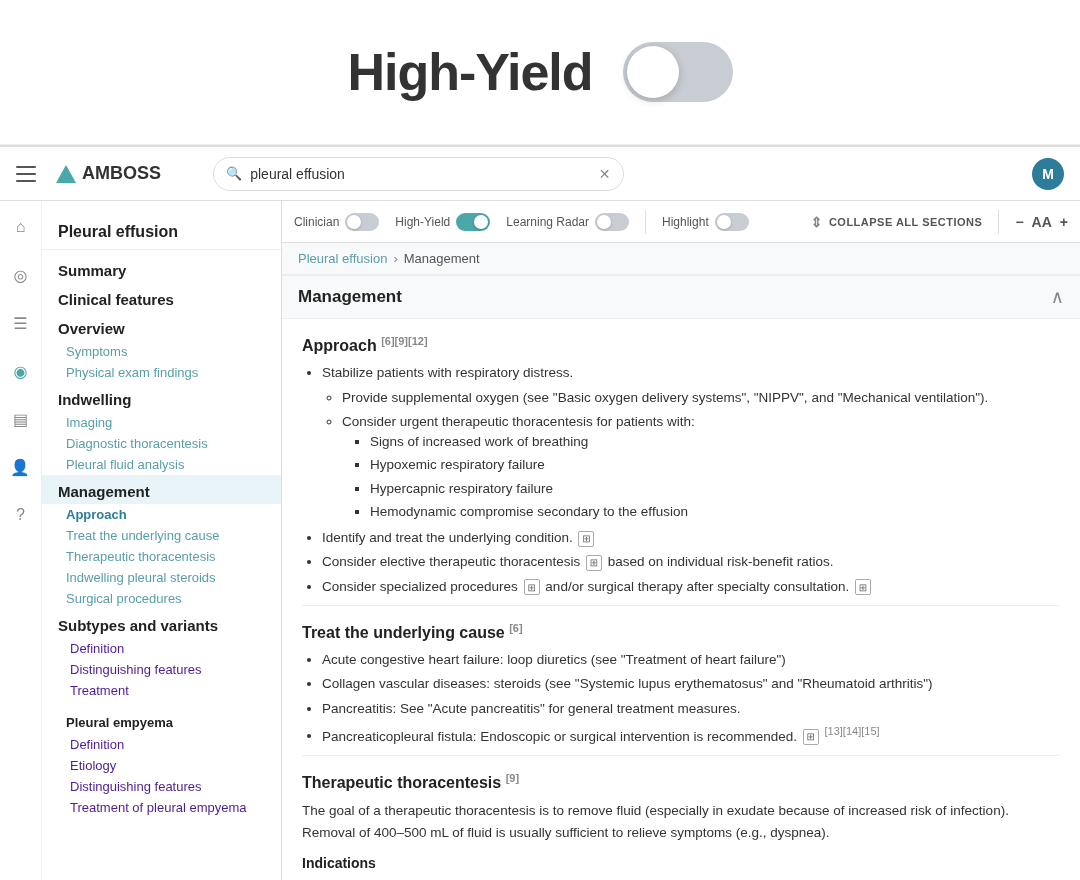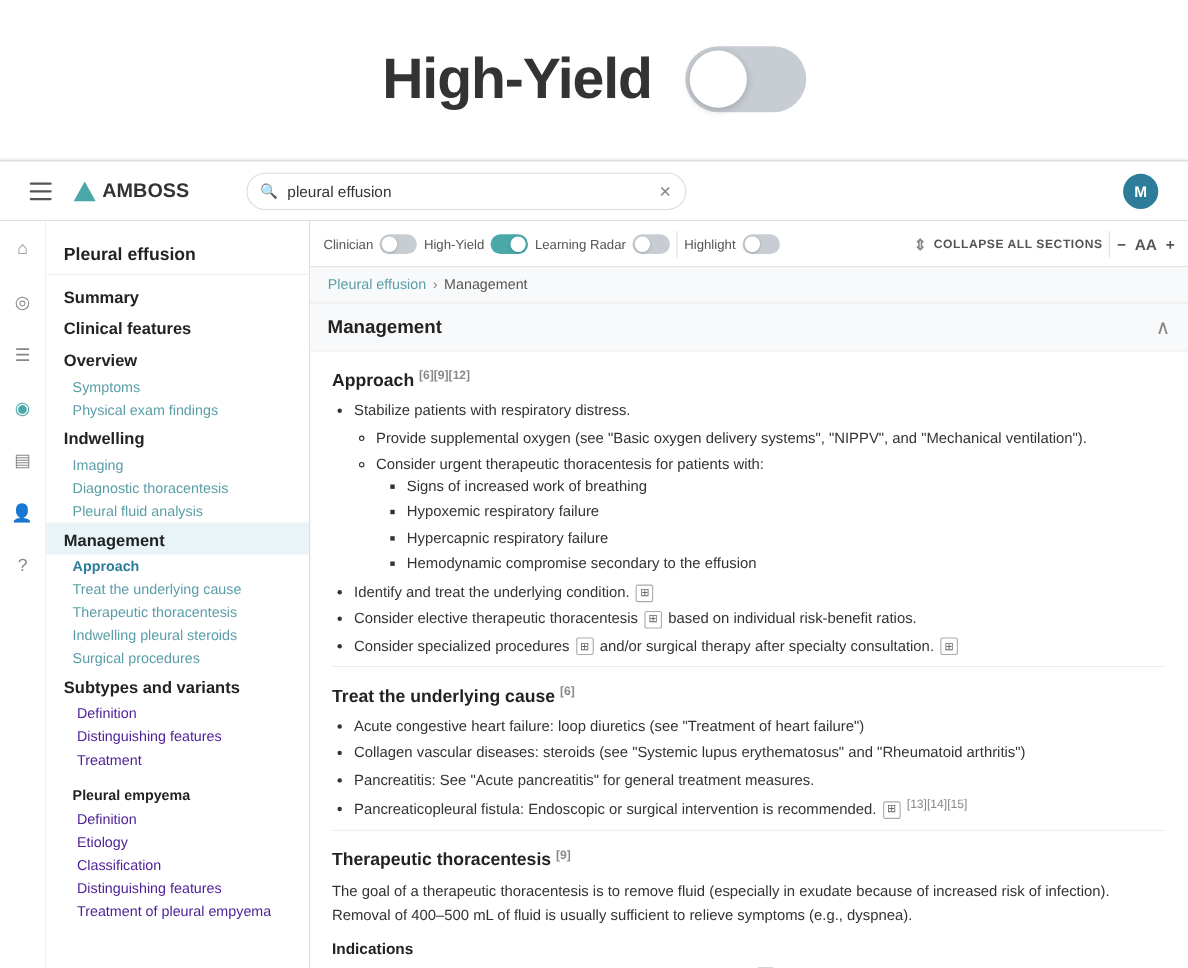--- a/index.html
+++ b/index.html
@@ -54,21 +54,21 @@
       border-top: 2px solid #ddd;
     }
 
     
     .top-nav {
       height: 54px;
       background: #fff;
       border-bottom: 1px solid #ddd;
       display: flex;
       align-items: center;
-      padding: 0 27px;
+      padding: 0 16px;
       gap: 12px;
     }
     .hamburger-icon {
       width: 20px;
       height: 16px;
       display: flex;
       flex-direction: column;
       justify-content: space-between;
       cursor: pointer;
     }
@@ -221,21 +221,21 @@
     }
 
     
     .toolbar {
       height: 42px;
       background: #fff;
       border-bottom: 1px solid #ddd;
       display: flex;
       align-items: center;
       padding: 0 12px;
-      gap: 6px;
+      gap: 16px;
     }
     .toggle-group {
       display: flex;
       align-items: center;
       gap: 6px;
     }
     .toggle-label {
       font-size: 12px;
       color: #555;
       font-weight: 500;
@@ -476,21 +476,20 @@
 
       <div class="nav-section-title">Subtypes and variants</div>
 
       <a class="nav-sub-item">Definition</a>
       <a class="nav-sub-item">Distinguishing features</a>
       <a class="nav-sub-item">Treatment</a>
 
       <div class="nav-subsection" style="padding-left: 24px; font-size: 13px; margin-top: 6px;">Pleural empyema</div>
       <a class="nav-sub-item">Definition</a>
       <a class="nav-sub-item">Etiology</a>
-      <a class="nav-sub-item">Classification</a>
       <a class="nav-sub-item">Distinguishing features</a>
       <a class="nav-sub-item">Treatment of pleural empyema</a>
     </div>
 
     <div class="main-content">
 
       <div class="toolbar">
         <div class="toggle-group">
           <span class="toggle-label">Clinician</span>
           <div class="toggle-sm">

